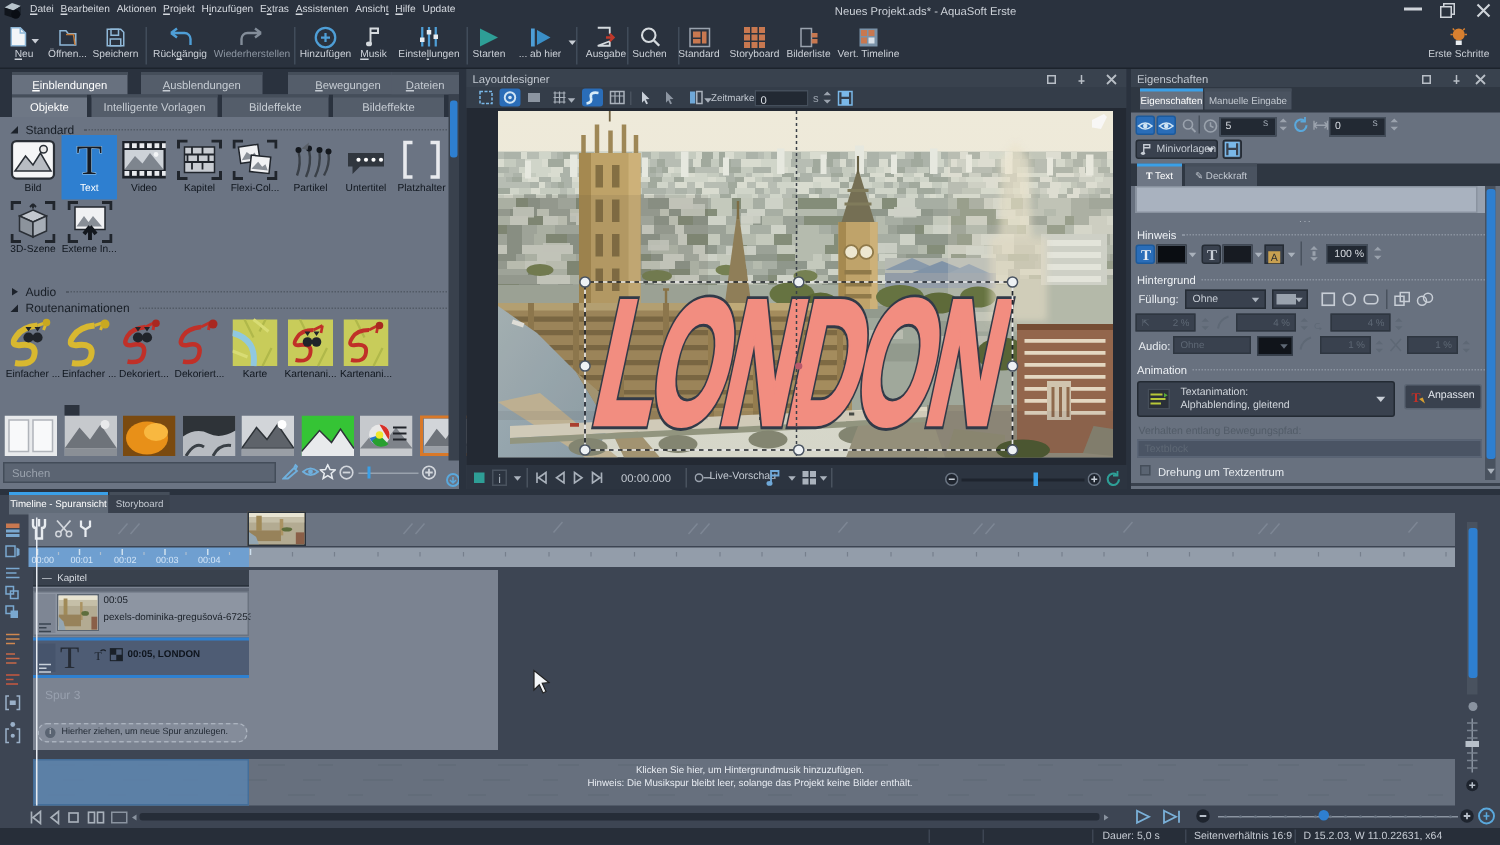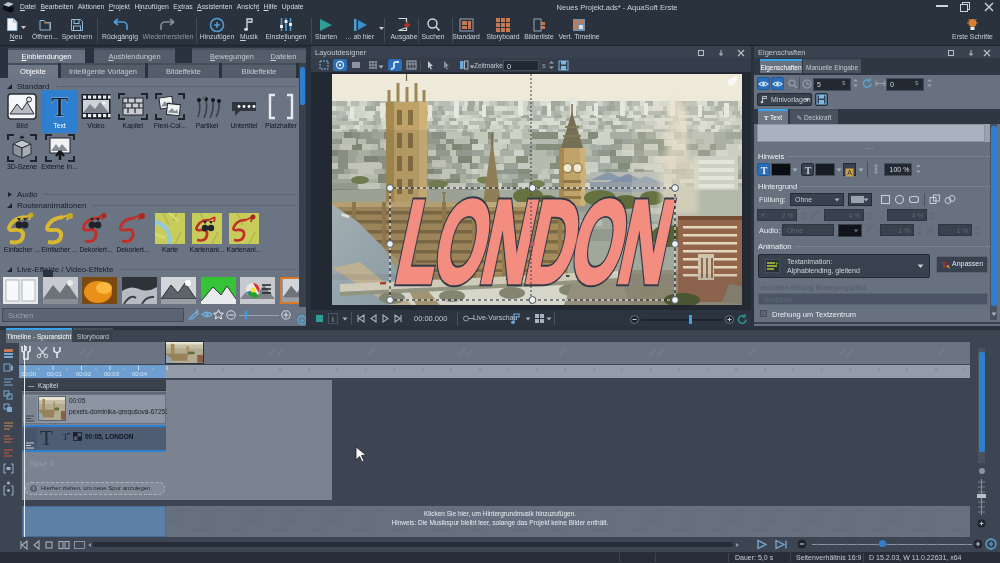--- a/index.html
+++ b/index.html
@@ -454,27 +454,20 @@
             <path d="M13 12 l2 -3 h-4 z M19 12 l2 -3 h-4 z"></path>
           </g>
         </svg></div><div class="clab" style="left:188px;top:200px;width:38px">Kartenani...</div>
     <div class="cell" style="left:229px;top:166px"><svg width="30" height="33" viewBox="0 0 30 33">
           <rect x="0" y="1" width="30" height="31" fill="#c8cc5a"></rect>
           <path d="M8 1 l6 12 M20 32 l6 -12" stroke="#b0b84a" stroke-width="1.5" fill="none"></path>
           <path d="M5 28 q9 2 10 -5 q1 -6 -7 -5 q-6 1 -2 -5 q3 -5 11 -5" fill="none" stroke="#c03028" stroke-width="2.6"></path>
           <path d="M17 8 l6 -3 m0 0 l-1 5" stroke="#c03028" stroke-width="1.8" fill="none"></path>
           <circle cx="24" cy="5" r="2.5" fill="#a82820"></circle>
         </svg></div><div class="clab" style="left:225px;top:200px;width:38px">Kartenani...</div>
-    <div class="lsec" style="top:218px">
-        <svg width="7" height="7" viewBox="0 0 7 7">
-          <path d="M6 1 V6 H1 z" fill="#1c222b"></path>
-        </svg>
-        <span>Live-Effekte / Video-Effekte</span>
-        <div class="dots"></div>
-      </div>
     
     <div class="thumb" style="left:3px"><svg width="35" height="27" viewBox="0 0 35 27">
           <rect width="35" height="27" fill="#e8eaec"></rect>
           <rect x="3" y="3" width="13" height="21" fill="#f8f9fa" stroke="#b0b4ba"></rect>
           <rect x="19" y="3" width="13" height="21" fill="#f8f9fa" stroke="#b0b4ba"></rect>
         </svg></div>
     <div class="thumb" style="left:42.5px"><svg width="35" height="27" viewBox="0 0 35 27">
           <rect width="35" height="27" fill="#c6c9cd"></rect>
           <path d="M0 22 L10 8 L17 16 L24 6 L35 22 z" fill="#6e737a"></path>
           <circle cx="27" cy="6" r="3" fill="#e8e9eb"></circle>

